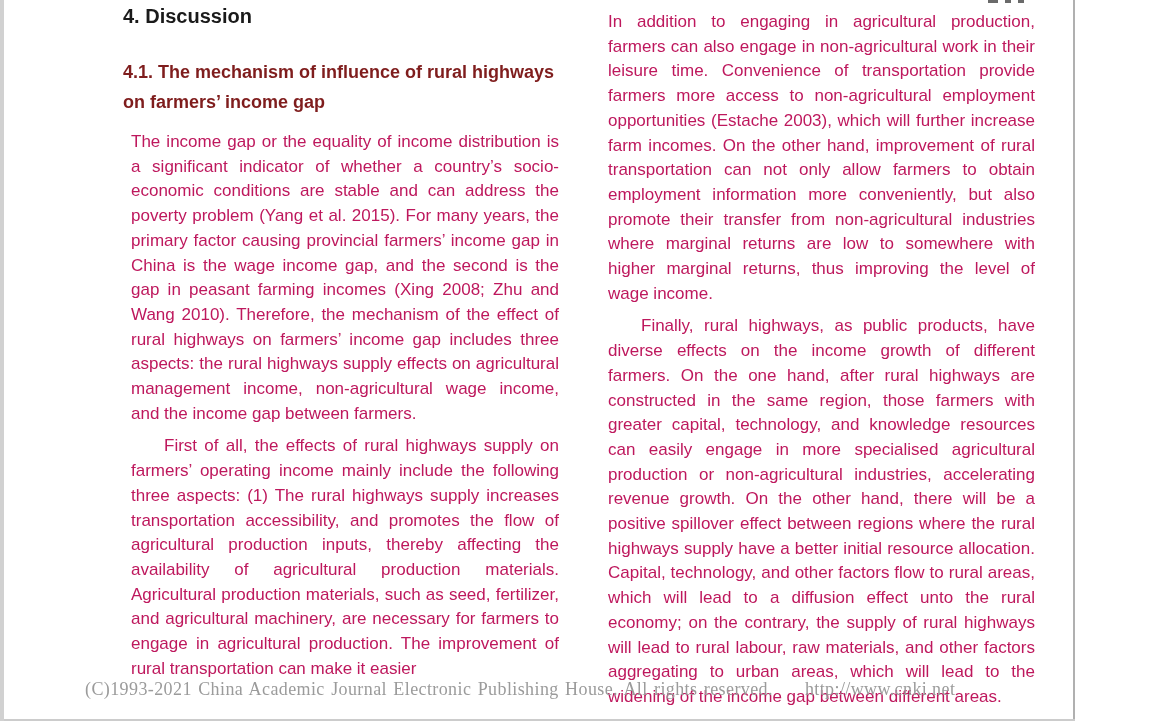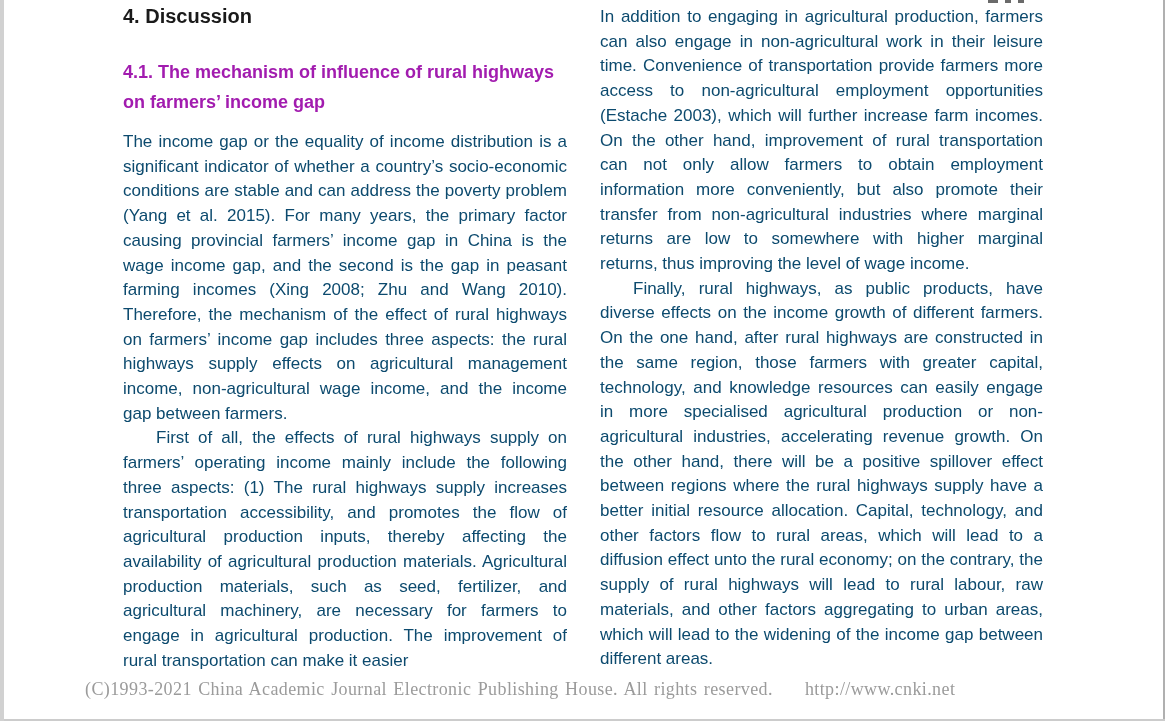--- a/index.html
+++ b/index.html
@@ -1,19 +1,19 @@
 <!DOCTYPE html>
 <html><head>
 <meta charset="utf-8">
 <style>
   html, body { margin: 0; padding: 0; }
   body { width: 1165px; height: 721px; background: #ffffff; overflow: hidden; }
 
   .page {
-    position: absolute; left: 0; top: 0; width: 1165px; height: 721px;
+    position: absolute; left: 0; top: 0; width: 1075px; height: 721px;
     background: #ffffff;
     font-family: "Liberation Sans", sans-serif;
     color: #2d2d2d;
   }
 
   
   .edge-left   { position: absolute; left: 0; top: 0; width: 4px; height: 721px; background: #d1d1d1; }
   .edge-right  { position: absolute; right: 0; top: 0; width: 2px; height: 721px; background: #b0b0b0; }
   .edge-bottom { position: absolute; left: 4px; right: 0; bottom: 0; height: 2px; background: #cccccc; }
 
@@ -25,32 +25,32 @@
   .col { position: absolute; top: 0; }
   .col-left  { left: 123px; width: 444px; }
   .col-right { left: 600px; width: 443px; top: 2px; }
 
   h1.sec-heading {
     margin: 4px 0 0 0;
     font-size: 20px; line-height: 24px; font-weight: bold; color: #1a1a1a;
   }
   h2.subsec-heading {
     margin: 29px 0 0 0;
-    font-size: 18px; line-height: 30px; font-weight: bold; color: #a21caf;
+    font-size: 18px; line-height: 30px; font-weight: bold; color: #7f1d1d;
   }
 
   .paras { display: block; }
   .col-left  .paras { margin-top: 13px; }
   .col-right .paras { margin-top: 3px; }
 
   p.para {
-    margin: 0; padding: 0;
+    margin: 8px; padding: 0;
     font-size: 17px; line-height: 24.7px;
     text-align: justify;
-    color: #0c4a6e;
+    color: #be185d;
   }
   p.para.indent { text-indent: 33px; }
   .italic { }
 
   .footer {
     position: absolute; left: 85px; top: 679px;
     font-family: "Liberation Serif", serif;
     font-size: 18px; letter-spacing: 0.4px; word-spacing: 1.5px;
     color: #9b9b9b; white-space: nowrap;
   }

